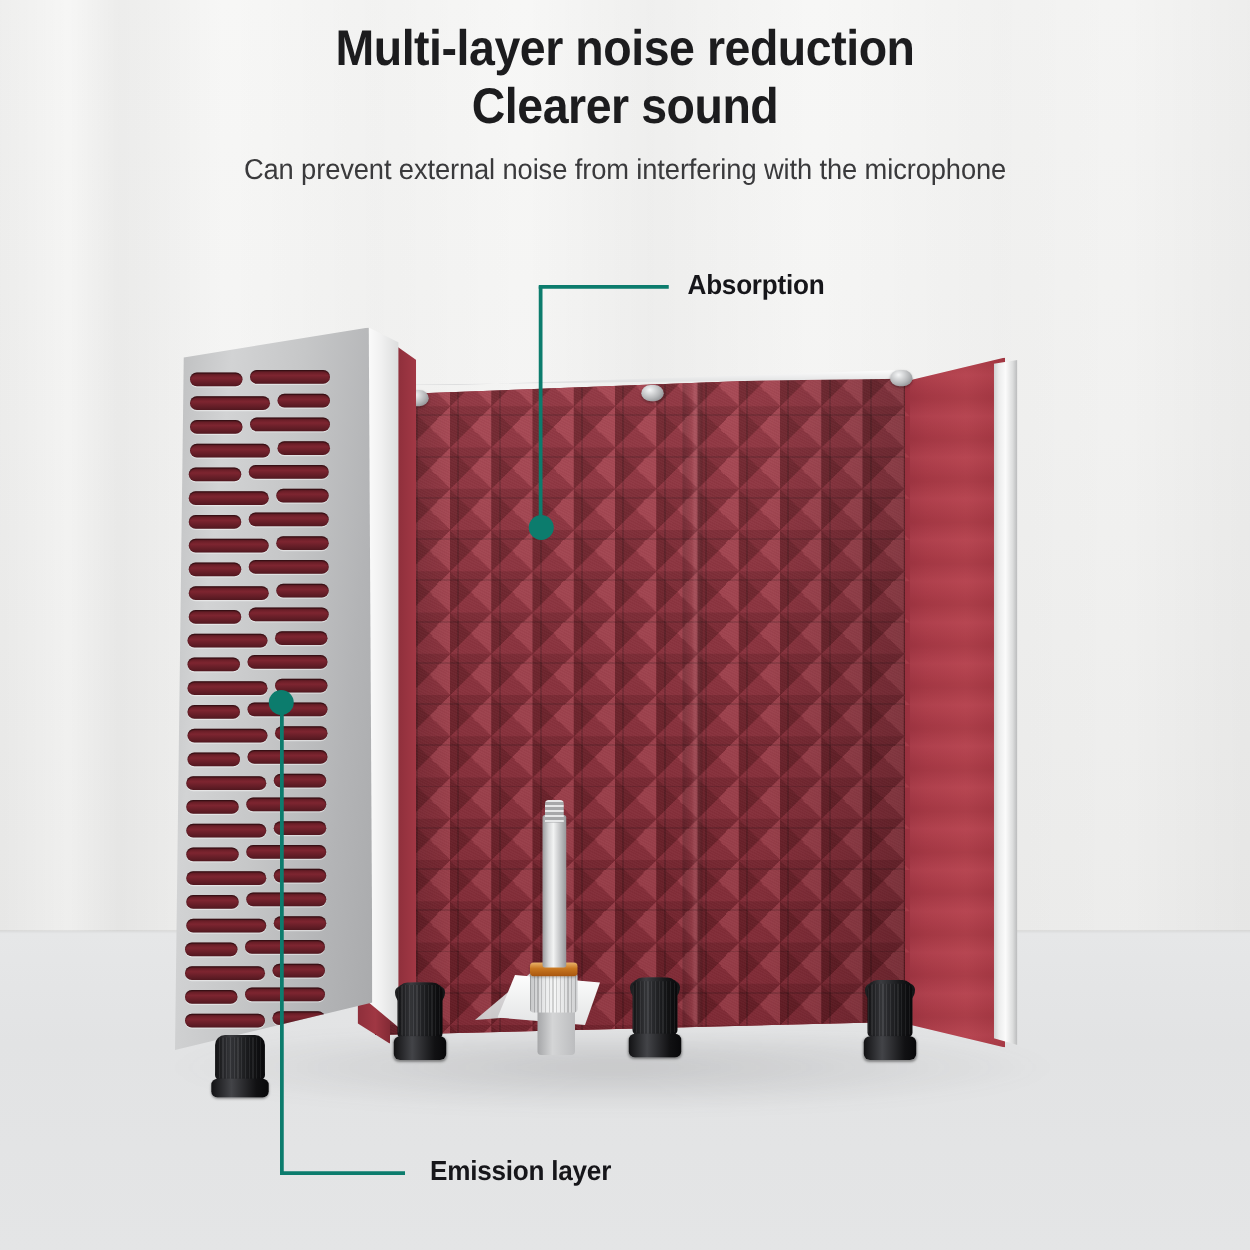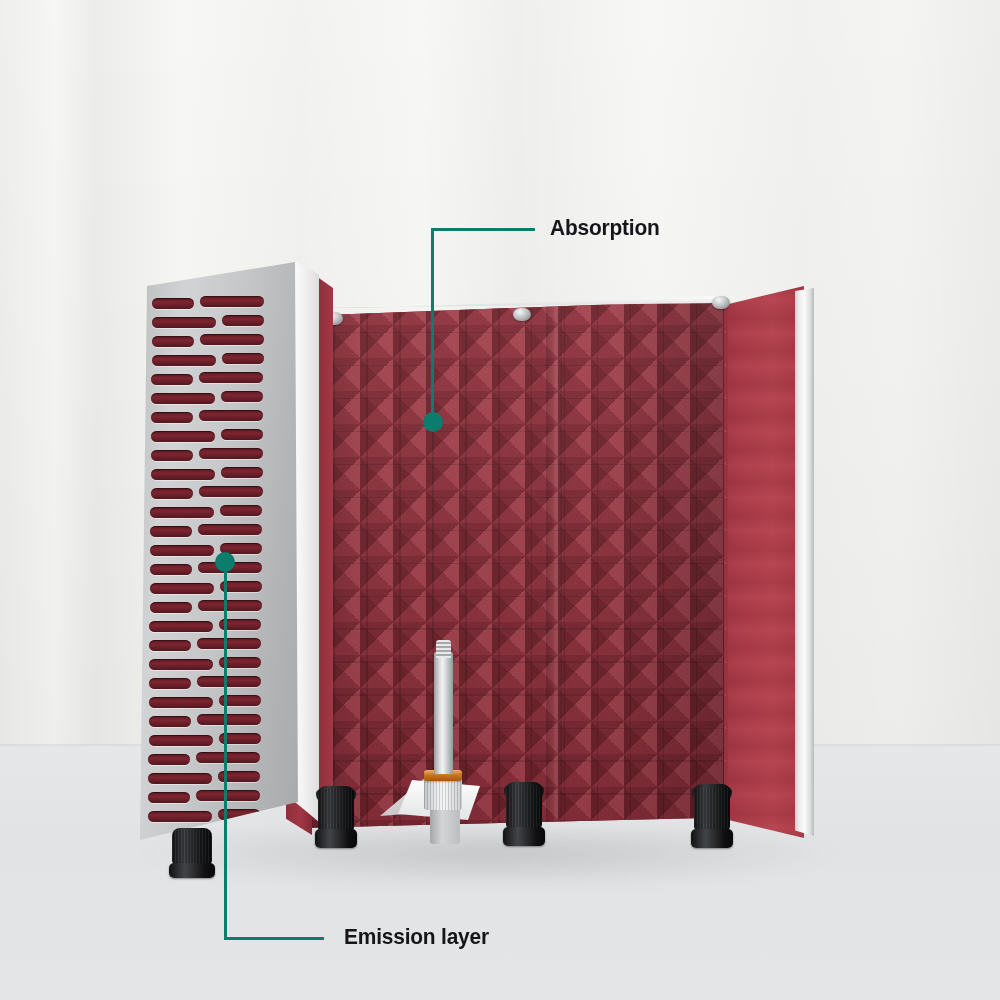--- a/index.html
+++ b/index.html
@@ -267,20 +267,25 @@
 </style>
 </head>
 <body>
 
 <div class="stage">
 
   <div class="bg-wall"></div>
   <div class="bg-table"></div>
   <div class="bg-table-edge"></div>
 
+  <div class="head">
+    <div class="h-line h-l1">Multi-layer noise reduction</div>
+    <div class="h-line h-l2">Clearer sound</div>
+    <div class="h-sub">Can prevent external noise from interfering with the microphone</div>
+  </div>
 
   <div class="product">
 
     <div class="floor-shadow"></div>
 
     <div class="wing-r">
       <div class="wing-r-tex"></div>
     </div>
     <div class="wing-r-teeth"></div>
     <div class="edge-strip-r"></div>

